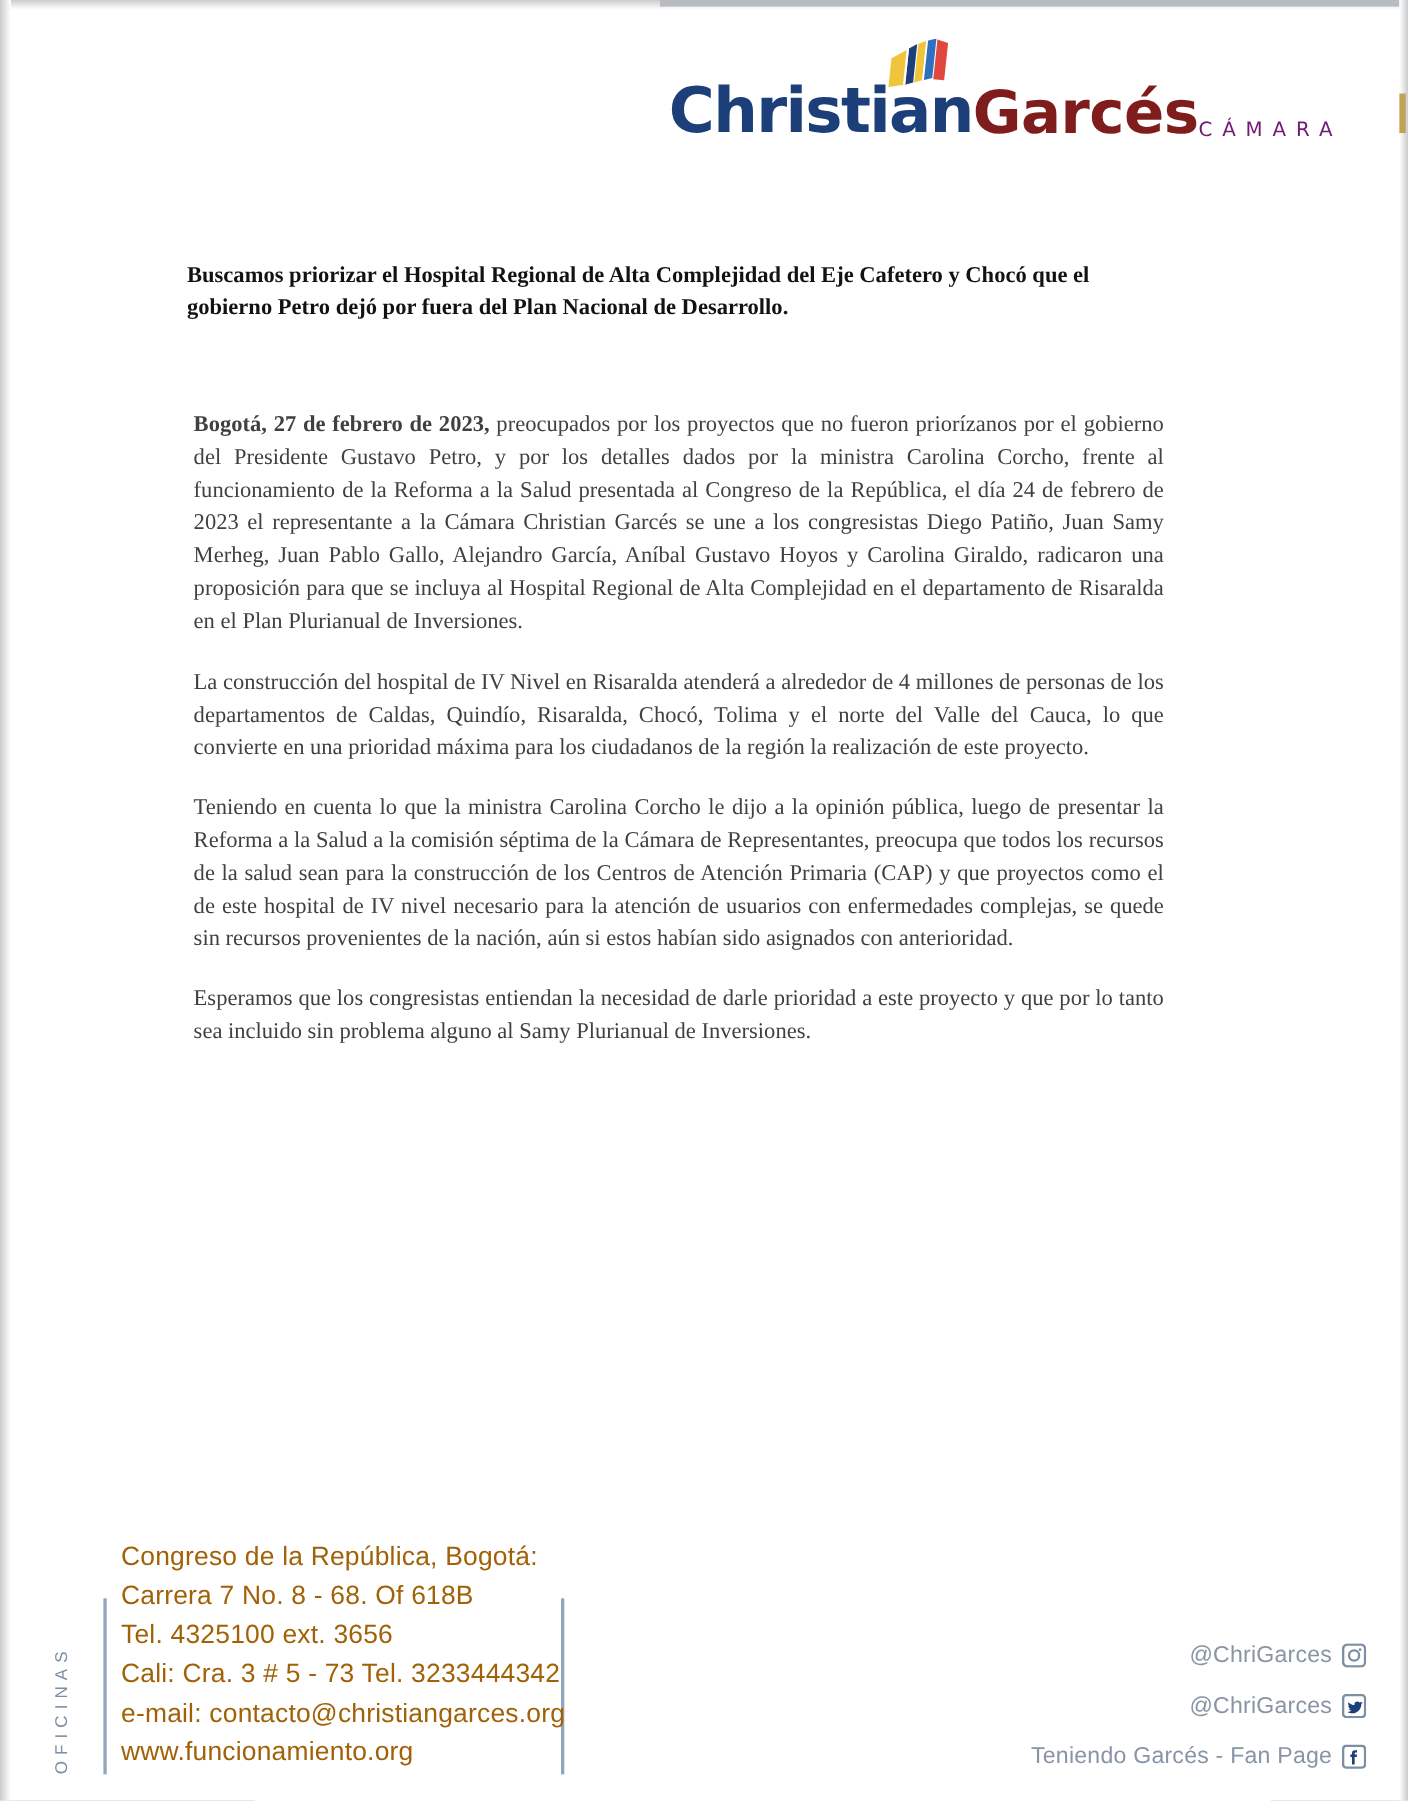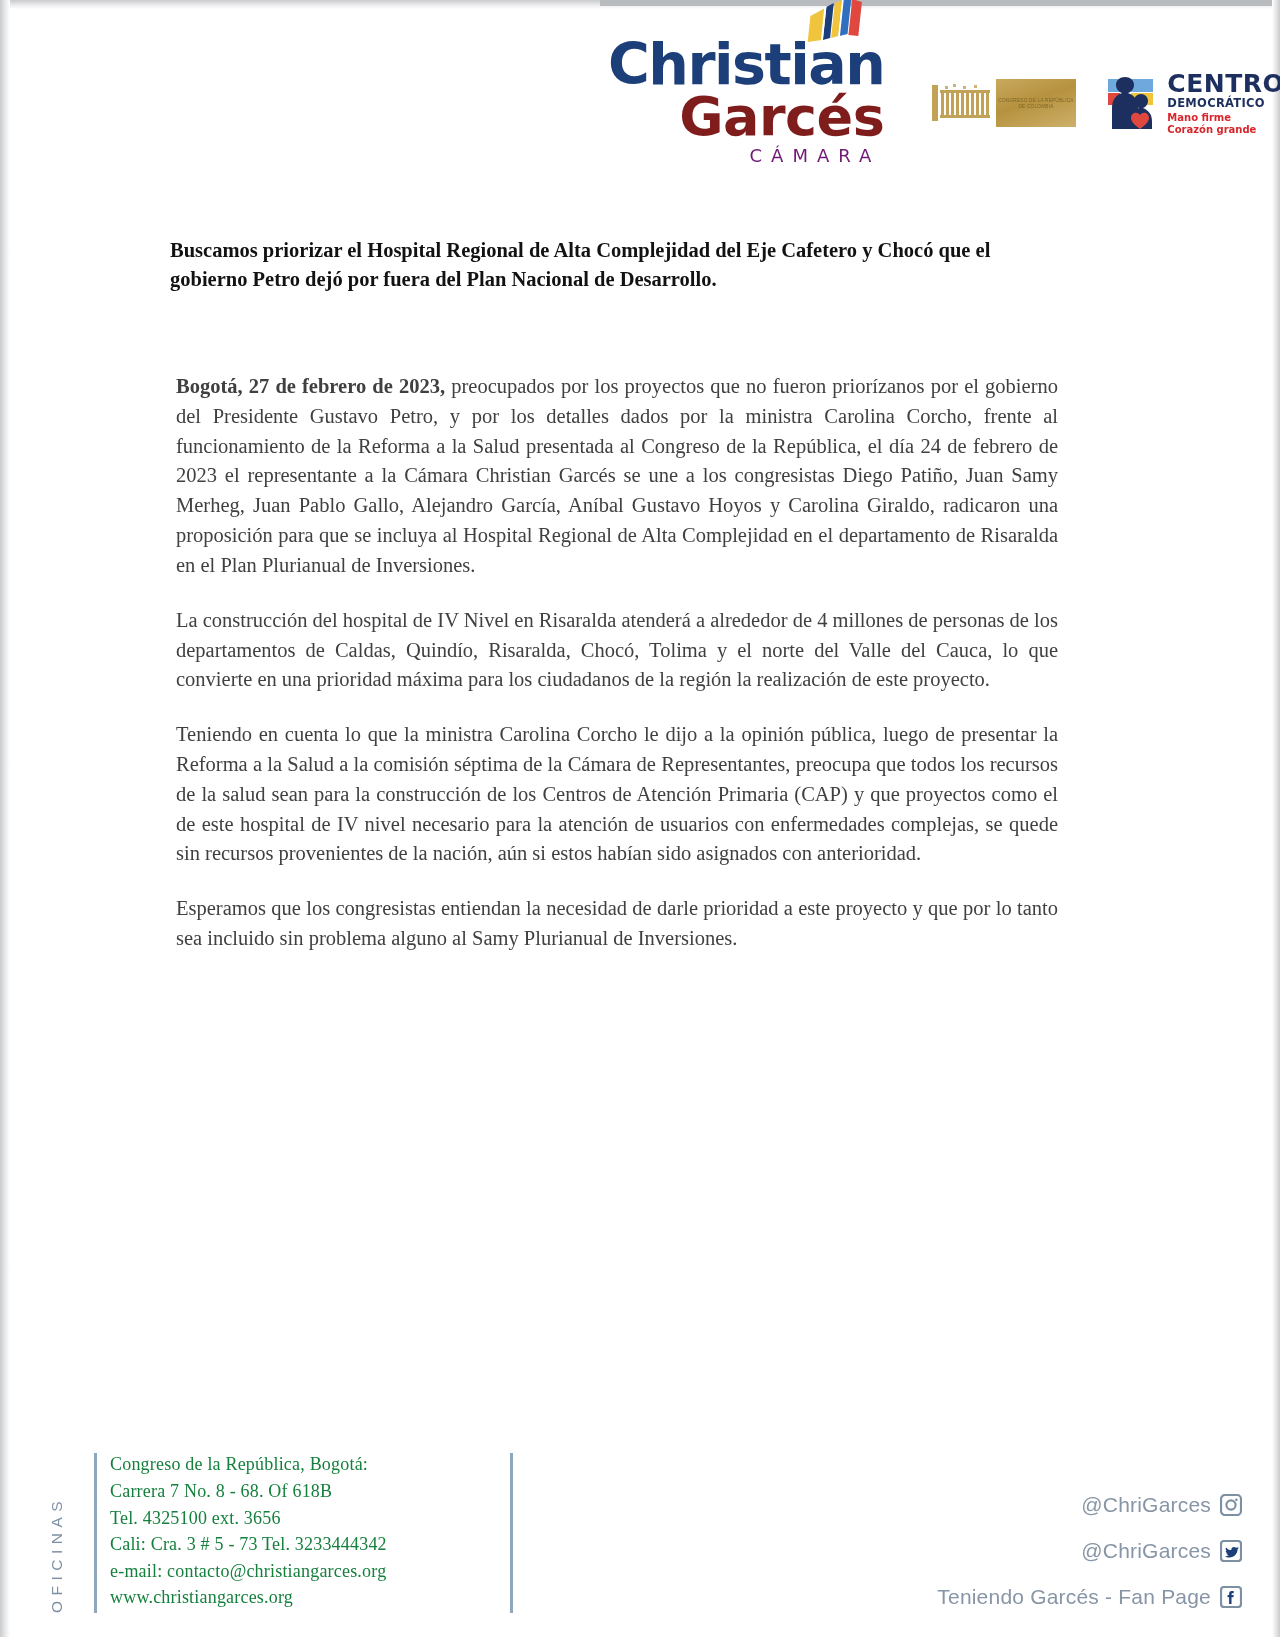--- a/index.html
+++ b/index.html
@@ -31,21 +31,21 @@
     left: 0; top: 12px;
     width: 1280px; height: 178px;
     display: flex;
     align-items: center;
     justify-content: flex-start;
     padding-left: 608px;
   }
 
   .brand-block {
     display: flex;
-    flex-direction: column;
+    flex-direction: row;
     align-items: flex-end;
     line-height: 0.92;
   }
   .brand-first {
     font-family: "DejaVu Sans", sans-serif;
     font-weight: bold;
     font-size: 57px;
     color: #1d3f79;
     letter-spacing: -1.5px;
     position: relative;
@@ -169,24 +169,24 @@
     transform: rotate(180deg);
     height: 150px;
   }
 
   .rule-left  { position:absolute; left:94px;  bottom:24px; width:2.5px; height:160px; background:#8fa6bb; }
   .rule-right { position:absolute; left:510px; bottom:24px; width:2.5px; height:160px; background:#8fa6bb; }
 
   .offices {
     position: absolute;
     left: 110px; bottom: 26px;
-    font-family: Liberation Serif, serif;
-    font-size: 18px;
+    font-family: Liberation Sans, sans-serif;
+    font-size: 24px;
     line-height: 1.48;
-    color: #15803d;
+    color: #a16207;
     white-space: nowrap;
   }
   .offices div { letter-spacing: .2px; }
 
   .socials {
     position: absolute;
     right: 38px; bottom: 28px;
     display: flex;
     flex-direction: column;
     align-items: flex-end;
@@ -301,21 +301,21 @@
     <div class="oficinas-label">OFICINAS</div>
     <div class="rule-left"></div>
     <div class="rule-right"></div>
 
     <div class="offices">
       <div>Congreso de la República, Bogotá:</div>
       <div>Carrera 7 No. 8 - 68. Of 618B</div>
       <div>Tel. 4325100 ext. 3656</div>
       <div>Cali: Cra. 3 # 5 - 73 Tel. 3233444342</div>
       <div>e-mail: contacto@christiangarces.org</div>
-      <div>www.christiangarces.org</div>
+      <div>www.funcionamiento.org</div>
     </div>
 
     <div class="socials">
 
       <div class="social-row">
         <span class="handle">@ChriGarces</span>
         <span class="sbadge">
           <svg viewBox="0 0 22 22" width="22" height="22">
             <rect x="1" y="1" width="20" height="20" rx="4" fill="none" stroke="#7d8fa3" stroke-width="2.2"></rect>
             <circle cx="11" cy="11" r="4.6" fill="none" stroke="#7d8fa3" stroke-width="2.1"></circle>

